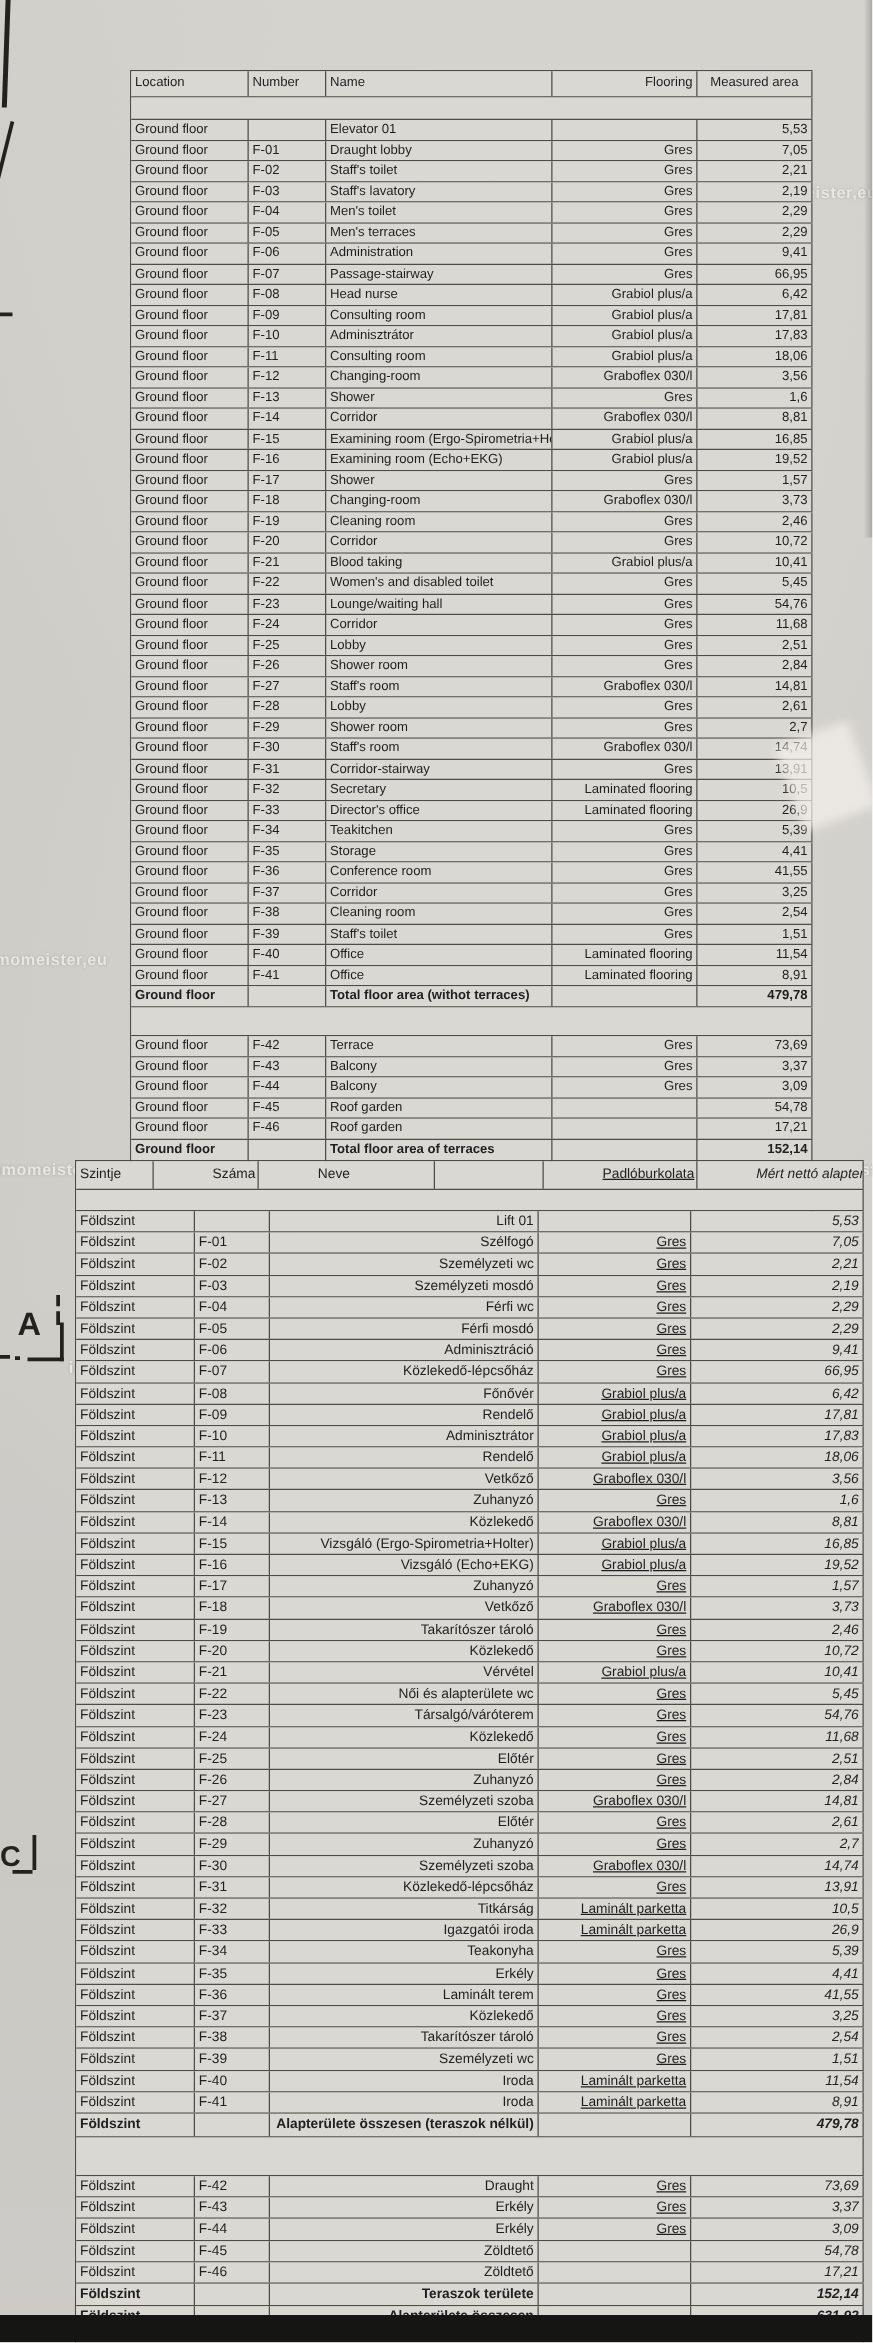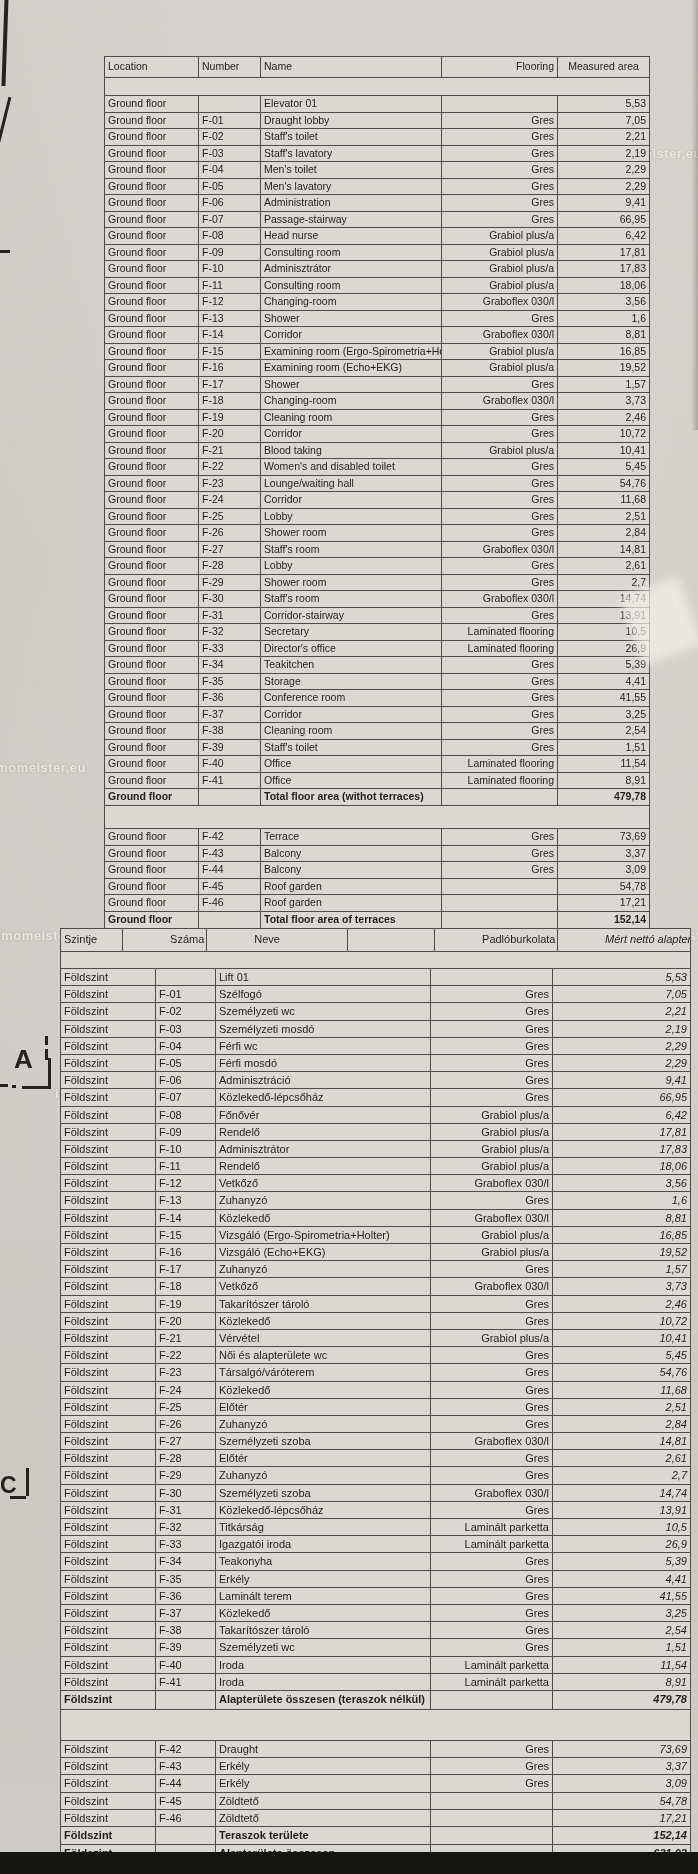--- a/index.html
+++ b/index.html
@@ -29,24 +29,24 @@
   .en .gap{height:22px;}
   .en .tail{height:24px;}
   
   .hu{left:60px;top:928px;width:630px;}
   .hu .row{height:16.2px;line-height:16px;}
   .hu .cell{font-size:11px;}
   .hu .head{height:22px;line-height:21px;gap:44px;}
   .hu .spacer{height:16px;}
   .h-loc{width:95px;}
   .h-num{width:60px;}
-  .h-name{width:215px;}
+  .h-name{width:215px;text-align:right;}
   .h-name-a{width:150px;}
   .h-name-b{width:65px;}
-  .h-fl{width:122px;}
+  .h-fl{width:122px;text-decoration:underline;}
   .h-area{width:138px;font-style:italic;}
   .hu .total{height:18px;line-height:17.6px;}
   .hu .gap{height:30px;}
   .hu .tail{height:22px;}
   .hu .trow{height:16.3px;}
   .hu .total2{height:17px;line-height:16.8px;}
   
   .wm{position:absolute;font-size:13px;font-weight:bold;letter-spacing:0.5px;
     color:rgba(240,238,233,0.85);text-shadow:0 0 2px rgba(140,138,132,0.55);pointer-events:none;}
   
@@ -140,21 +140,21 @@
         <div class="row">
           <div class="cell c-loc">Ground floor</div>
           <div class="cell c-num">F-04</div>
           <div class="cell c-name">Men's toilet</div>
           <div class="cell c-fl num">Gres</div>
           <div class="cell c-area num">2,29</div>
         </div>
         <div class="row">
           <div class="cell c-loc">Ground floor</div>
           <div class="cell c-num">F-05</div>
-          <div class="cell c-name">Men's lavatory</div>
+          <div class="cell c-name">Men's terraces</div>
           <div class="cell c-fl num">Gres</div>
           <div class="cell c-area num">2,29</div>
         </div>
         <div class="row">
           <div class="cell c-loc">Ground floor</div>
           <div class="cell c-num">F-06</div>
           <div class="cell c-name">Administration</div>
           <div class="cell c-fl num">Gres</div>
           <div class="cell c-area num">9,41</div>
         </div>

